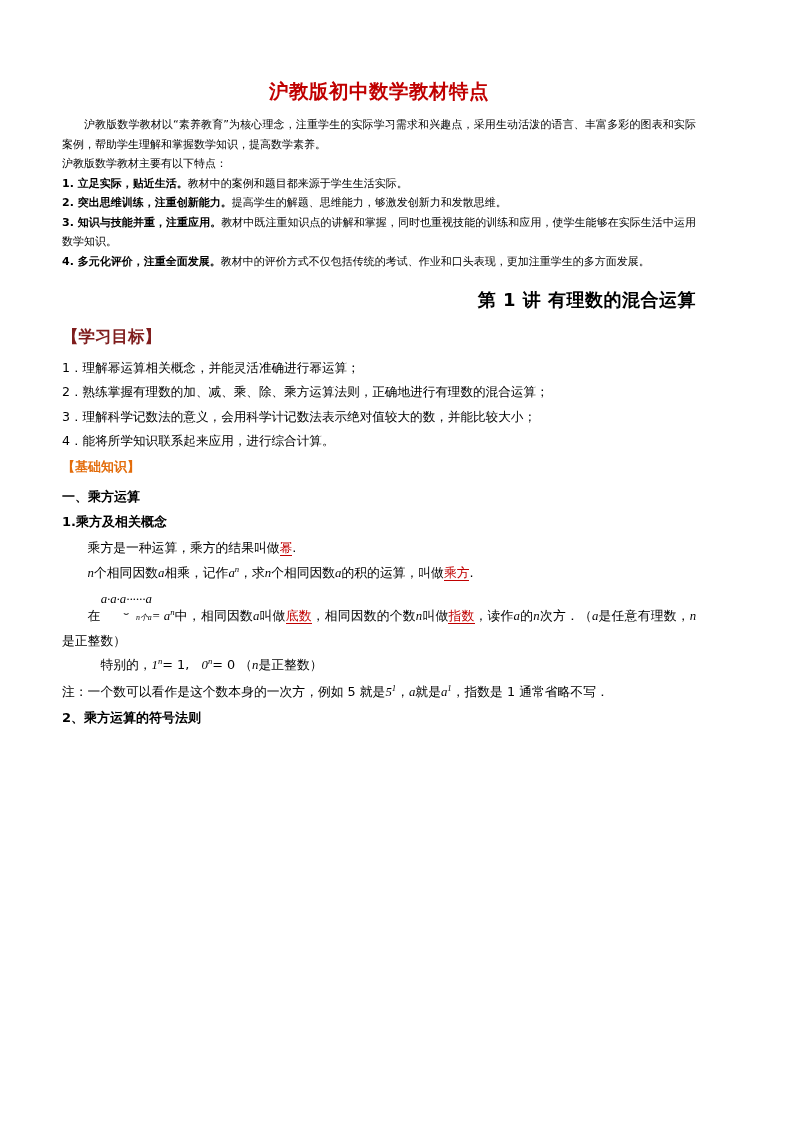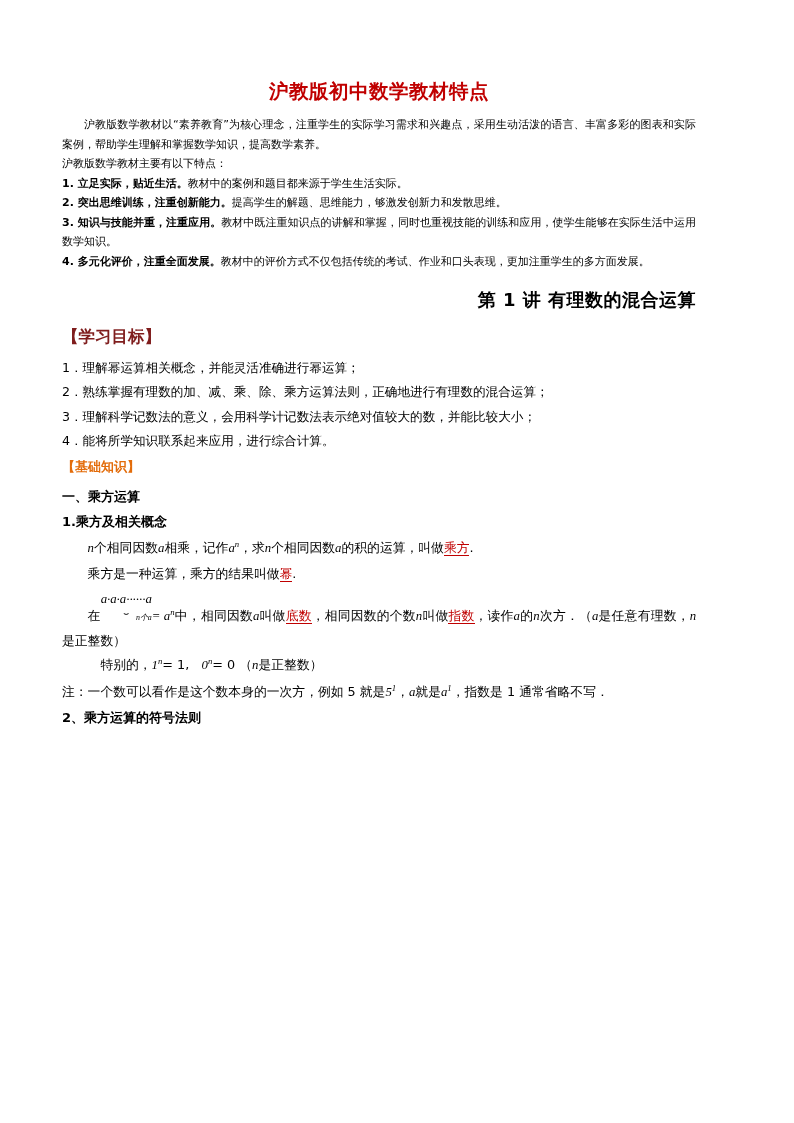--- a/index.html
+++ b/index.html
@@ -152,25 +152,25 @@
   <p class="goal-item">2．熟练掌握有理数的加、减、乘、除、乘方运算法则，正确地进行有理数的混合运算；</p>
   <p class="goal-item">3．理解科学记数法的意义，会用科学计记数法表示绝对值较大的数，并能比较大小；</p>
   <p class="goal-item">4．能将所学知识联系起来应用，进行综合计算。</p>
 
   <div class="section-head-base">【基础知识】</div>
 
   <p class="sub-head">一、乘方运算</p>
   <p class="sub-head">1.乘方及相关概念</p>
 
   <p class="body-line pad-left">
-    <span class="math">n</span><span>个相同因数</span><span class="math">a</span><span>相乘，记作</span><span class="math">a</span><sup>n</sup><span>，求</span><span class="math">n</span><span>个相同因数</span><span class="math">a</span><span>的积的运算，叫做</span><span class="ul-red">乘方</span><span>.</span>
+    <span>乘方是一种运算，乘方的结果叫做</span><span class="ul-red">幂</span><span>.</span>
   </p>
 
   <p class="body-line pad-left">
-    <span>乘方是一种运算，乘方的结果叫做</span><span class="ul-red">幂</span><span>.</span>
+    <span class="math">n</span><span>个相同因数</span><span class="math">a</span><span>相乘，记作</span><span class="math">a</span><sup>n</sup><span>，求</span><span class="math">n</span><span>个相同因数</span><span class="math">a</span><span>的积的运算，叫做</span><span class="ul-red">乘方</span><span>.</span>
   </p>
 
   <p class="body-line tight">
     <span class="pad-left">在</span><span class="frac-wrap"><span class="math">a·a·a······a</span><span class="brace-line">⌣</span><span class="underbrace">n个a</span></span><span class="math">= a</span><sup>n</sup><span>中，相同因数</span><span class="math">a</span><span>叫做</span><span class="ul-red">底数</span><span>，相同因数的个数</span><span class="math">n</span><span>叫做</span><span class="ul-red">指数</span><span>，读作</span><span class="math">a</span><span>的</span><span class="math">n</span><span>次方．（</span><span class="math">a</span><span>是任意有理数，</span><span class="math">n</span><span>是正整数）</span>
   </p>
 
   <p class="body-line pad-left3">
     <span>特别的，</span><span class="math">1</span><sup>n</sup><span>= 1,</span>&nbsp;&nbsp;&nbsp;<span class="math">0</span><sup>n</sup><span>= 0 （</span><span class="math">n</span><span>是正整数）</span>
   </p>
 

